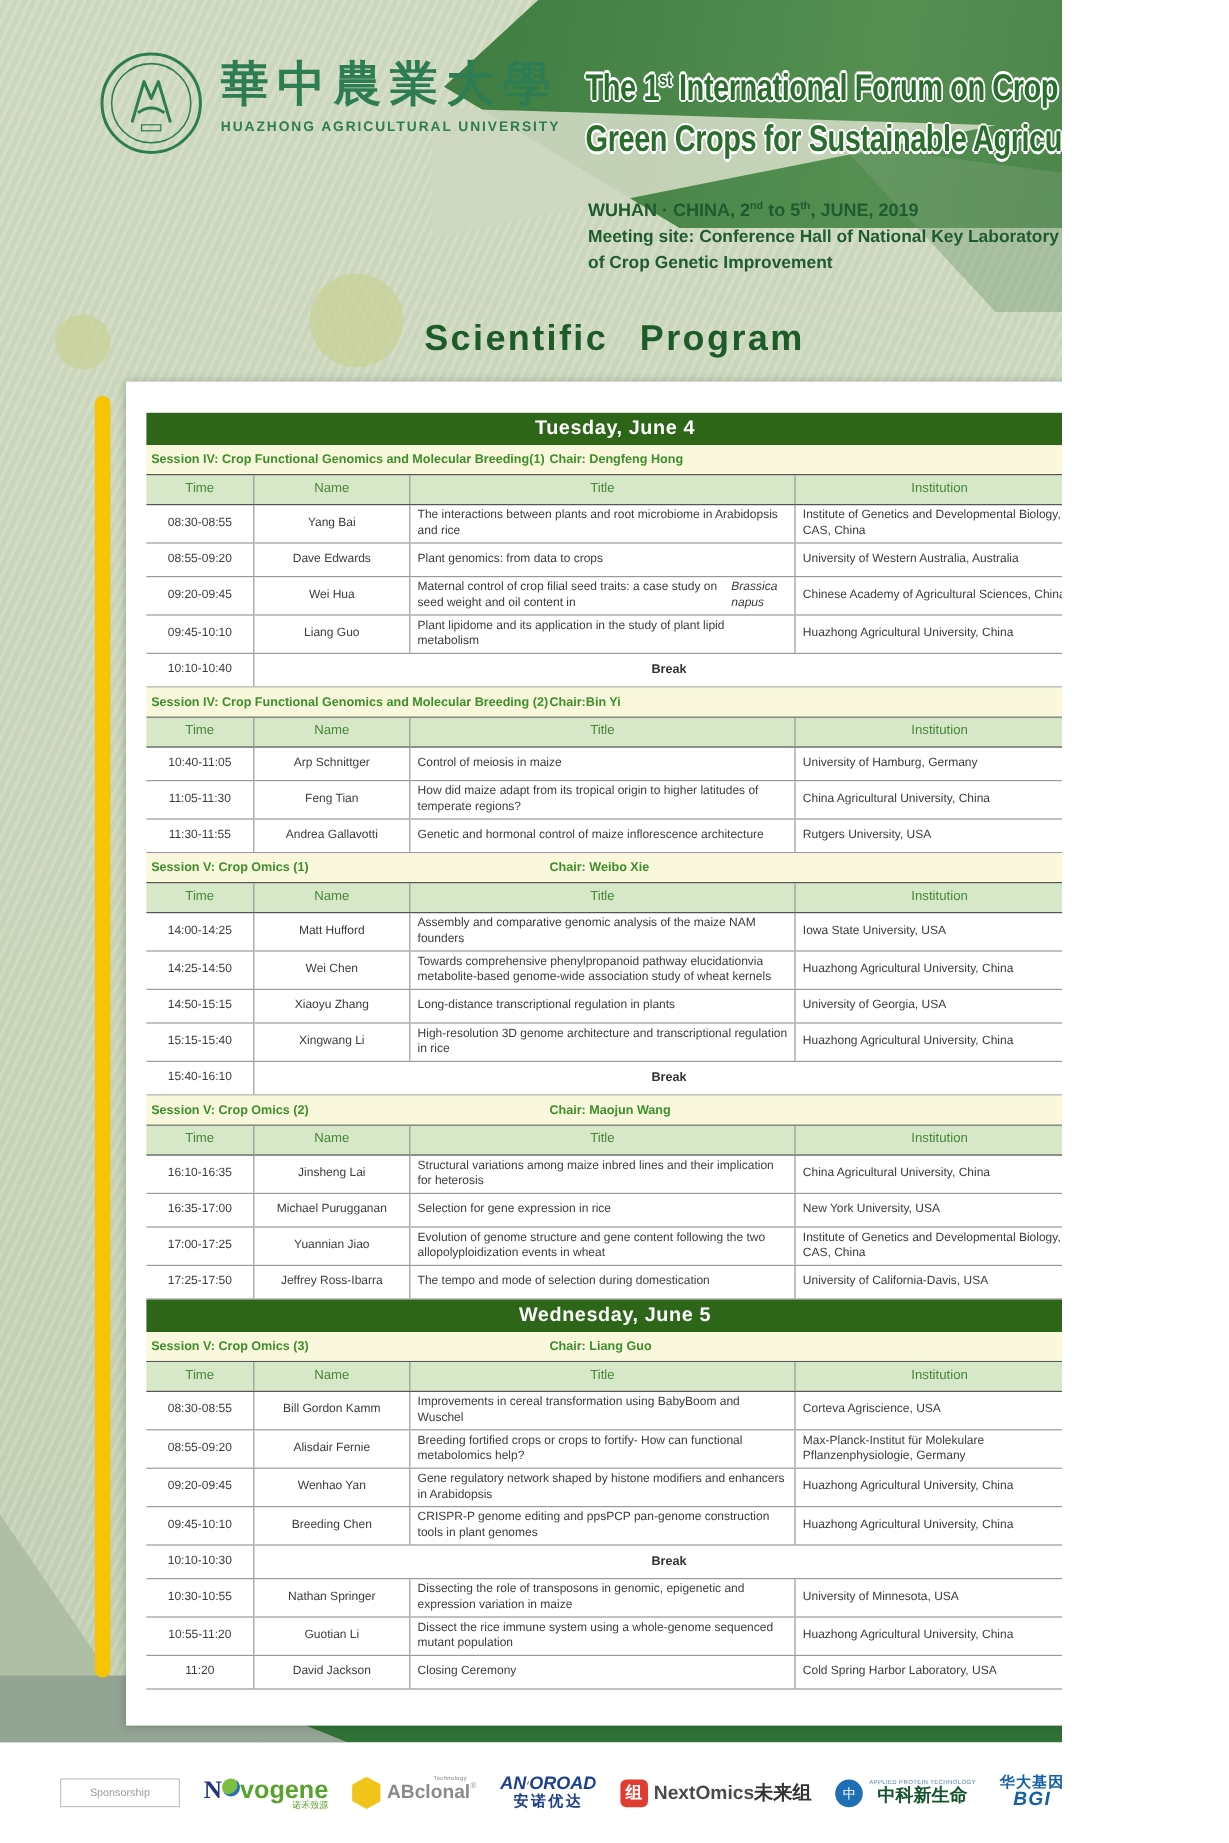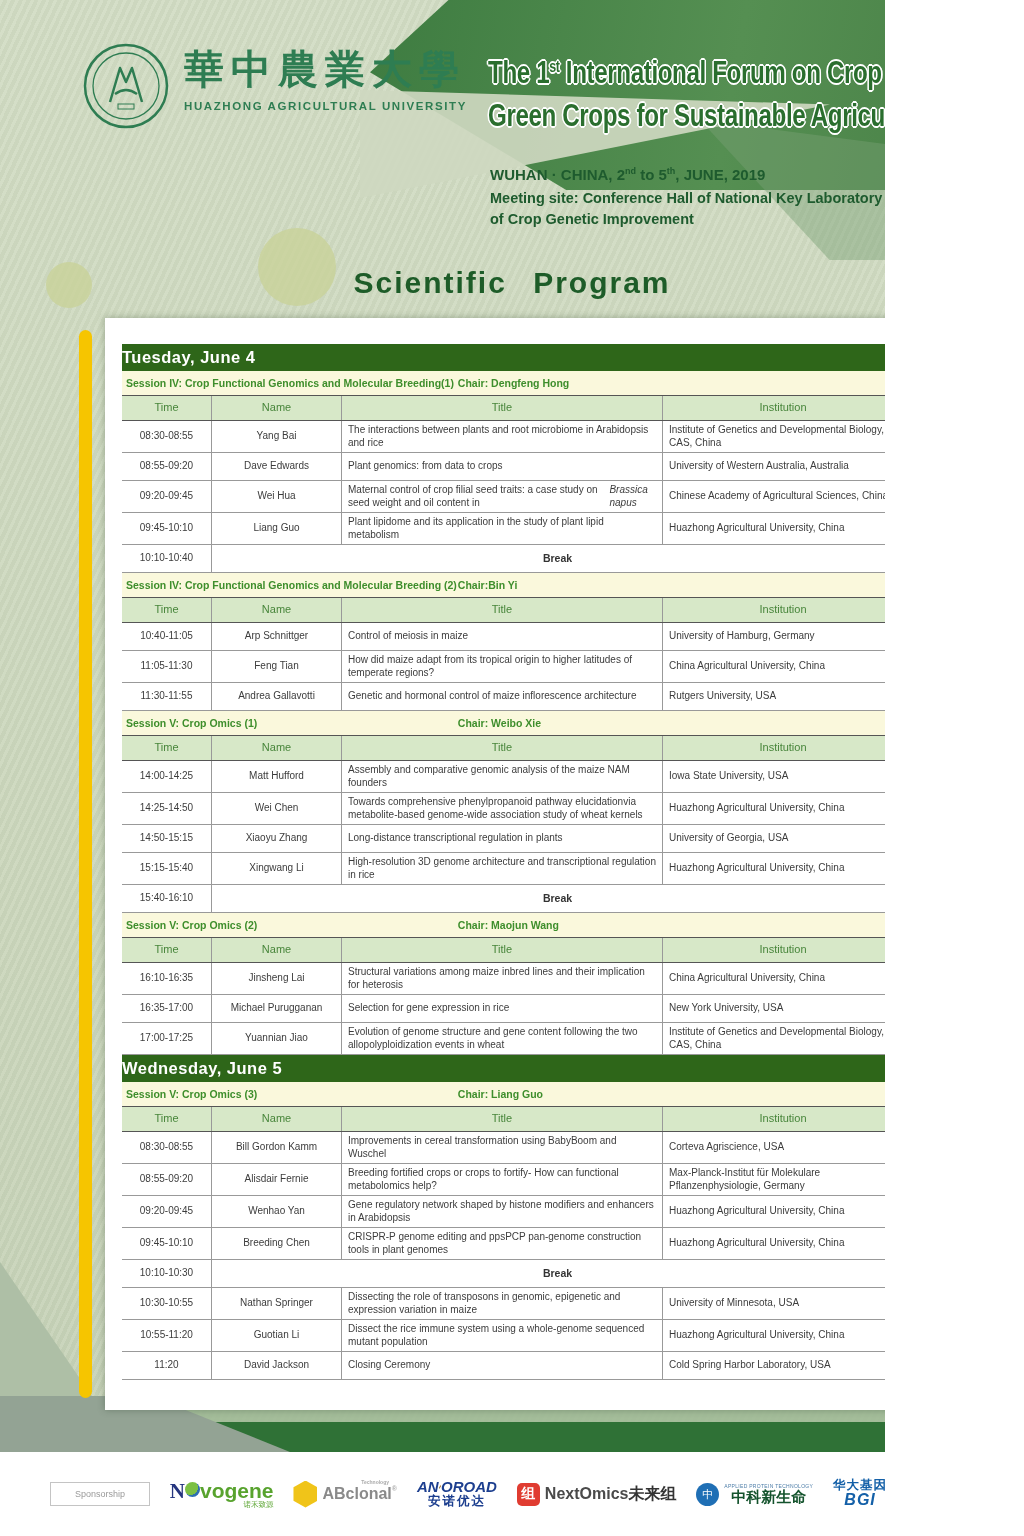--- a/index.html
+++ b/index.html
@@ -49,21 +49,21 @@
   
   .program-title{position:absolute;left:0;top:266px;width:1024px;text-align:center;z-index:2;
     font-size:30px;font-weight:700;color:#1d5c28;letter-spacing:2px;word-spacing:16px;}
   
   .ybar{position:absolute;top:330px;width:13px;height:1068px;background:#f6c500;border-radius:7px;z-index:3;}
   #ybar-left{left:79px;} #ybar-right{left:933px;}
   
   .card{position:absolute;left:105px;top:318px;width:815px;min-height:1088px;background:#fff;
     z-index:2;box-sizing:border-box;padding:26px 17px 30px;box-shadow:0 0 7px rgba(40,60,40,.35);}
   .day-banner{background:#2e6619;color:#fff;font-weight:bold;font-size:16.5px;letter-spacing:.5px;
-    padding:5px 0;height:17px;line-height:17px;}
+    text-align:center;padding:5px 0;height:17px;line-height:17px;}
   .session-bar{background:#faf8dc;display:flex;align-items:center;height:24px;position:relative;}
   .session-label{font-weight:bold;font-size:10.5px;color:#3e8e2c;padding-left:4px;}
   .session-chair{position:absolute;left:43%;font-weight:bold;font-size:10.5px;color:#3e8e2c;}
   .trow{display:grid;grid-template-columns:90px 130px 321px 1fr;}
   .thead{background:#d7e8c8;border-top:1px solid #555;border-bottom:1px solid #555;}
   .thead .cell{color:#47853a;font-size:11px;justify-content:center;text-align:center;min-height:24px;}
   .cell{display:flex;align-items:center;font-size:10px;color:#3c3c3c;line-height:1.25;
     padding:3px 6px;box-sizing:border-box;min-height:27px;border-right:1px solid #999;}
   .cell:last-child{border-right:none;}
   .c-time,.c-name{justify-content:center;text-align:center;}
@@ -322,20 +322,28 @@
         <div class="cell c-inst">New York University, USA</div>
       </div>
       <div class="trow drow">
         <div class="cell c-time">17:00-17:25</div>
         <div class="cell c-name">Yuannian Jiao</div>
         <div class="cell c-title">
           <span>Evolution of genome structure and gene content following the two allopolyploidization events in wheat</span>
         </div>
         <div class="cell c-inst">Institute of Genetics and Developmental Biology, CAS, China</div>
       </div>
+      <div class="trow drow">
+        <div class="cell c-time">17:25-17:50</div>
+        <div class="cell c-name">Jeffrey Ross-Ibarra</div>
+        <div class="cell c-title">
+          <span>The tempo and mode of selection during domestication</span>
+        </div>
+        <div class="cell c-inst">University of California-Davis, USA</div>
+      </div>
       <div class="day-banner">Wednesday, June 5</div>
       <div class="session-bar">
         <span class="session-label">Session V:  Crop Omics (3)</span>
         <span class="session-chair">Chair: Liang Guo</span>
       </div>
       <div class="trow thead">
         <div class="cell">Time</div>
         <div class="cell">Name</div>
         <div class="cell">Title</div>
         <div class="cell">Institution</div>

